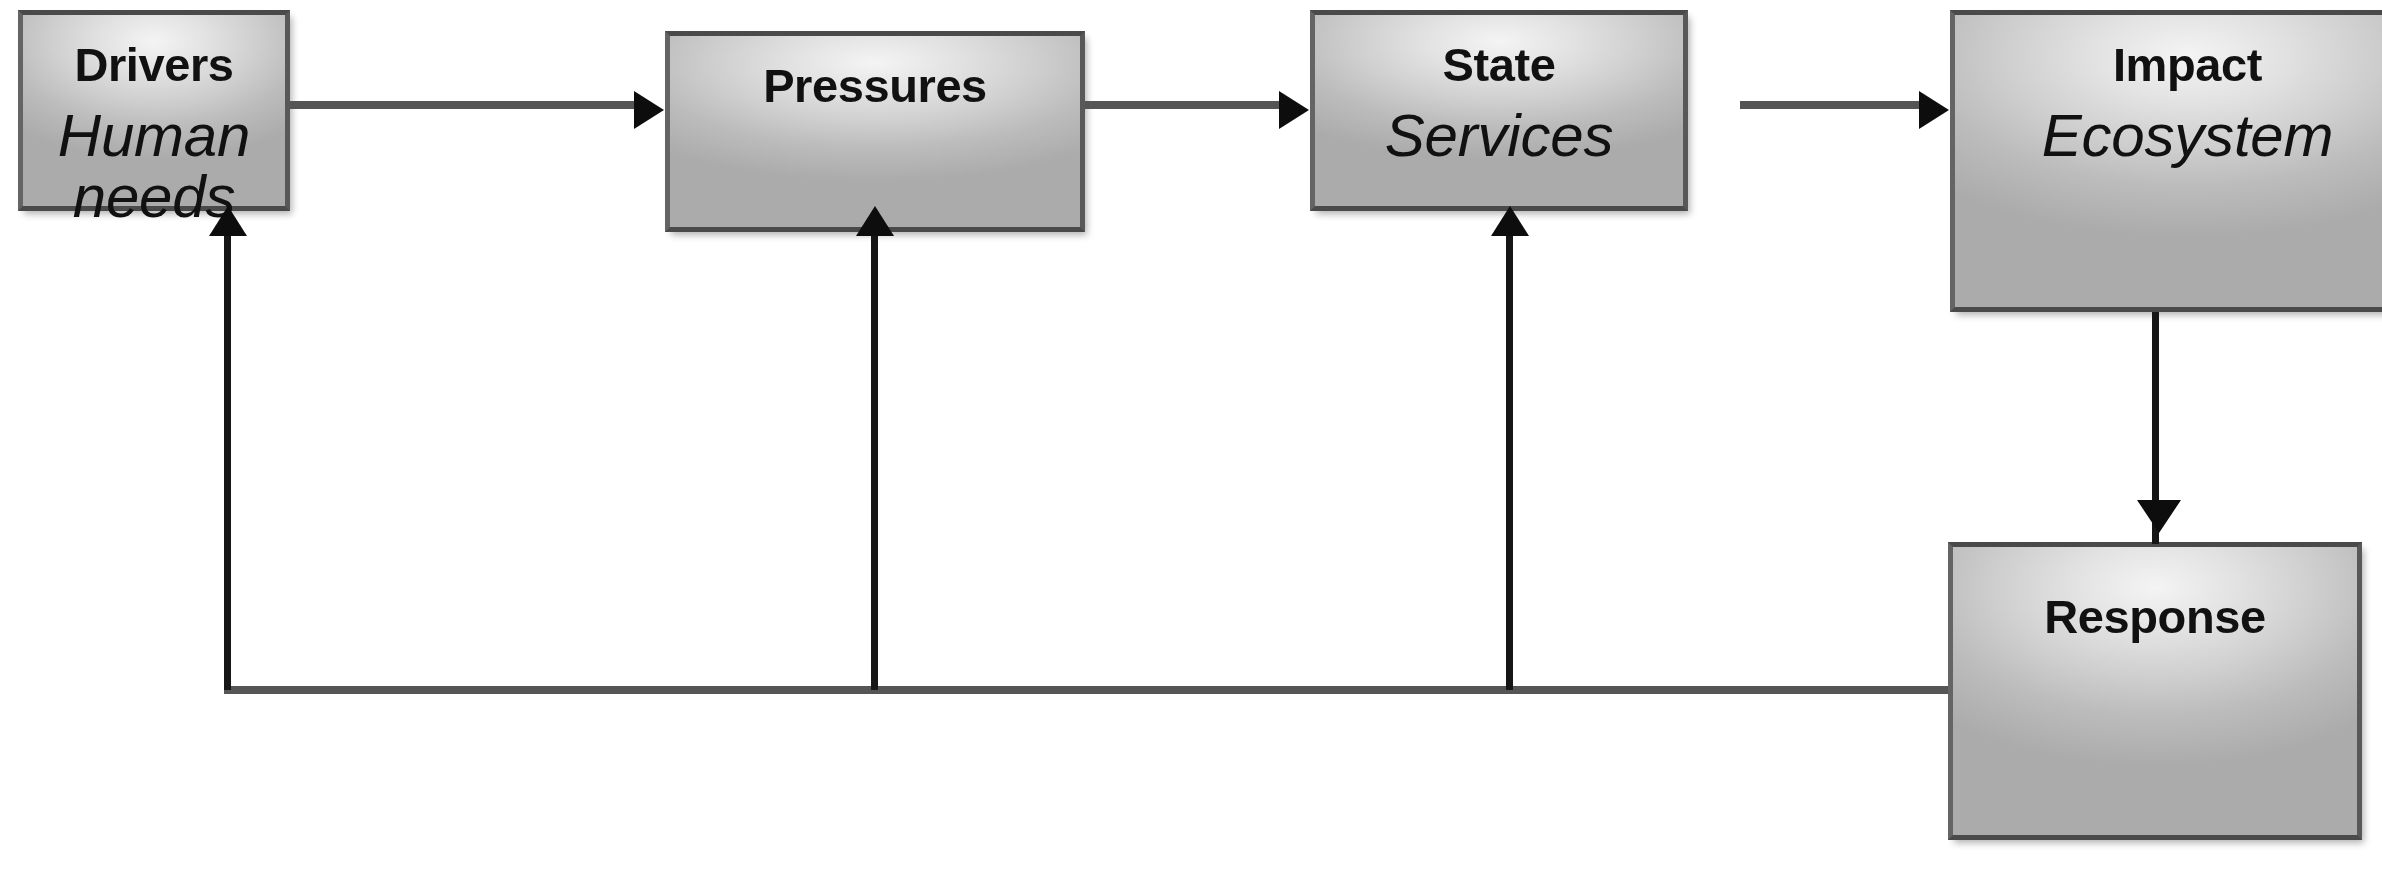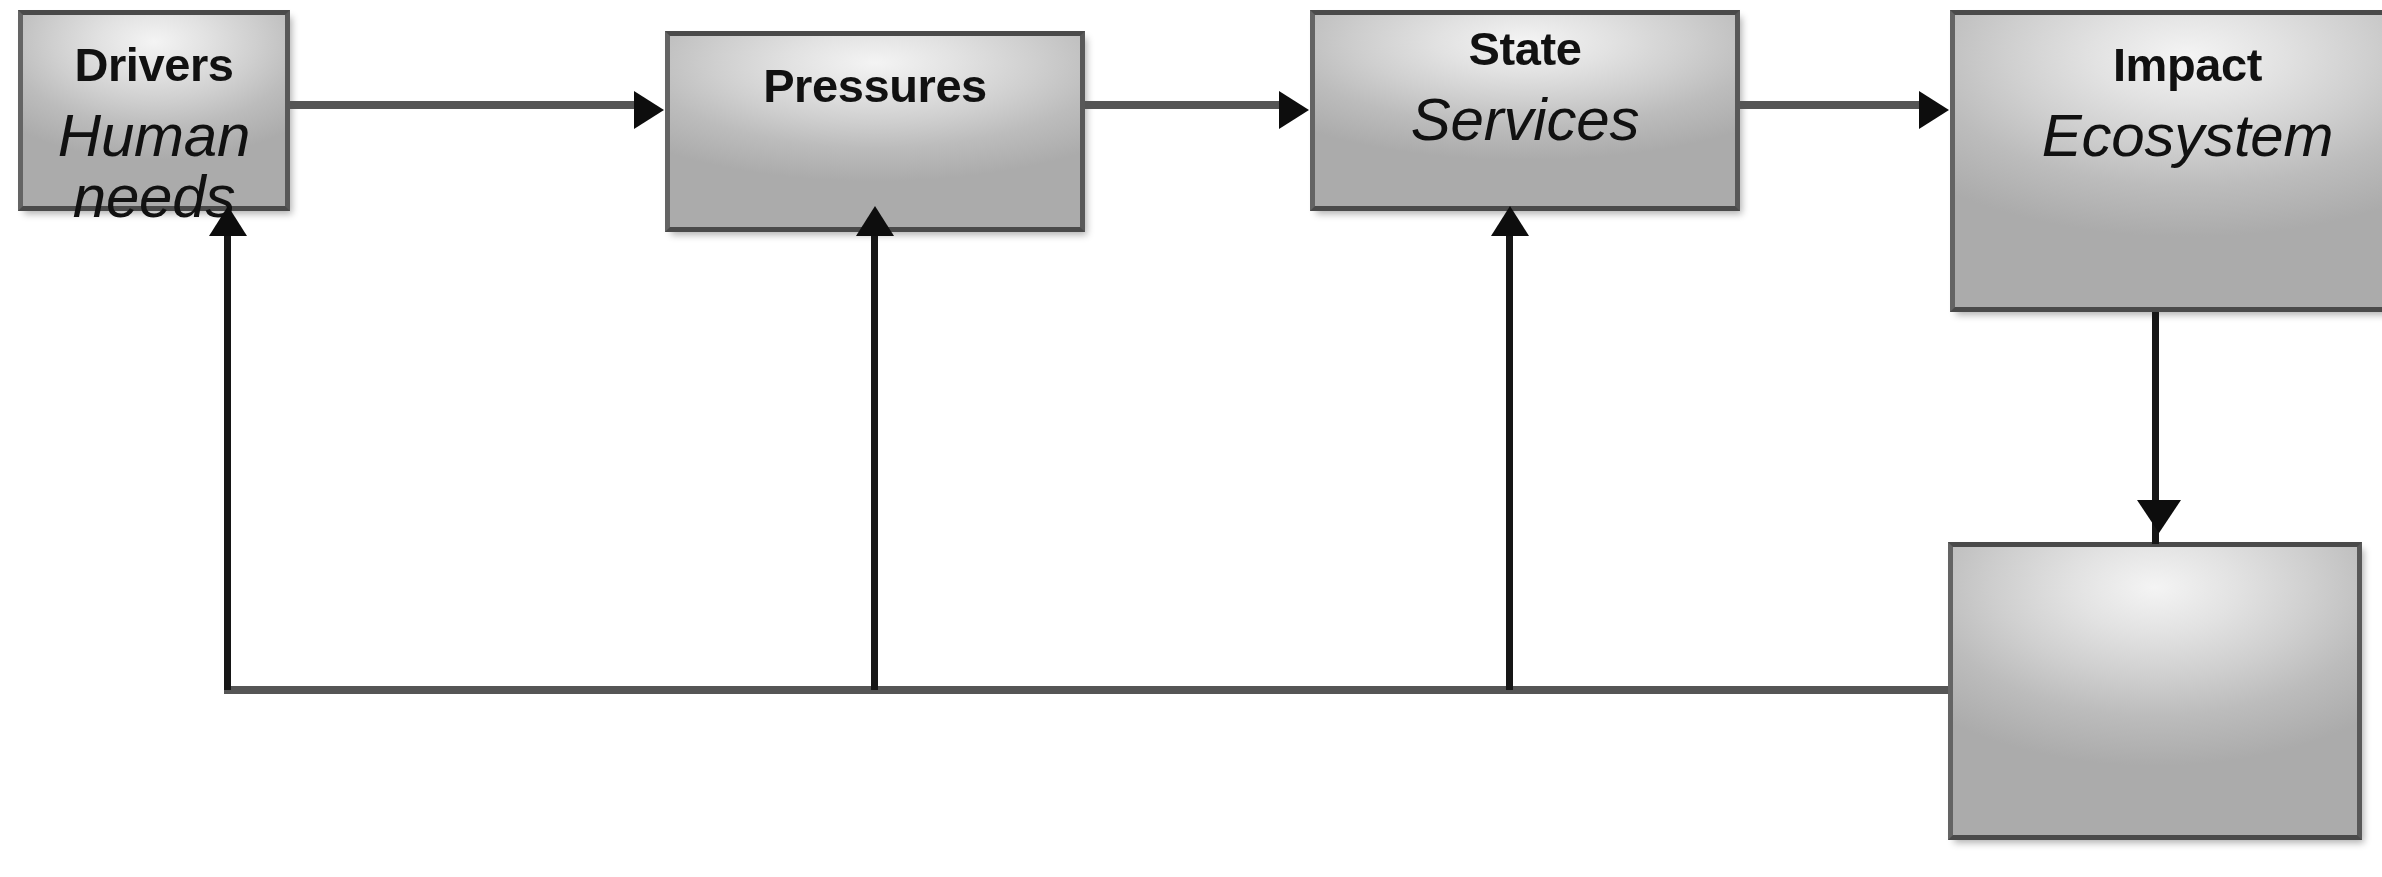--- a/index.html
+++ b/index.html
@@ -54,21 +54,21 @@
   .node .subtitle {
     font-style: italic;
     font-size: 60px;
     letter-spacing: -0.2px;
     margin-top: 5px;
   }
 
   
   #node-drivers   { left: 18px;   top: 10px;  width: 272px; height: 201px; padding-top: 26px; }
   #node-pressures { left: 665px;  top: 10px;  width: 420px; height: 201px; padding-top: 26px; margin-top: 21px; }
-  #node-state     { left: 1310px; top: 10px;  width: 430px; height: 201px; padding-top: 10px; }
+  #node-state     { left: 1310px; top: 10px;  width: 378px; height: 201px; padding-top: 26px; }
   #node-impact    { left: 1950px; top: 10px;  width: 475px; height: 302px; padding-top: 26px; }
   #node-response  { left: 1948px; top: 542px; width: 414px; height: 298px; padding-top: 46px; }
 
   
   .hline {
     position: absolute;
     height: 8px;
     background: #555555;
   }
   .vline-dark {
@@ -141,20 +141,21 @@
     <div class="title">State</div>
     <div class="subtitle">Services</div>
   </div>
 
   <div class="node" id="node-impact">
     <div class="title">Impact</div>
     <div class="subtitle">Ecosystem</div>
   </div>
 
   <div class="node" id="node-response">
+    <div class="title">Response</div>
   </div>
 
   <div id="conn-d-p">
     <div class="hline"></div>
     <div class="arrow-right"></div>
   </div>
 
   <div id="conn-p-s">
     <div class="hline"></div>
     <div class="arrow-right"></div>

